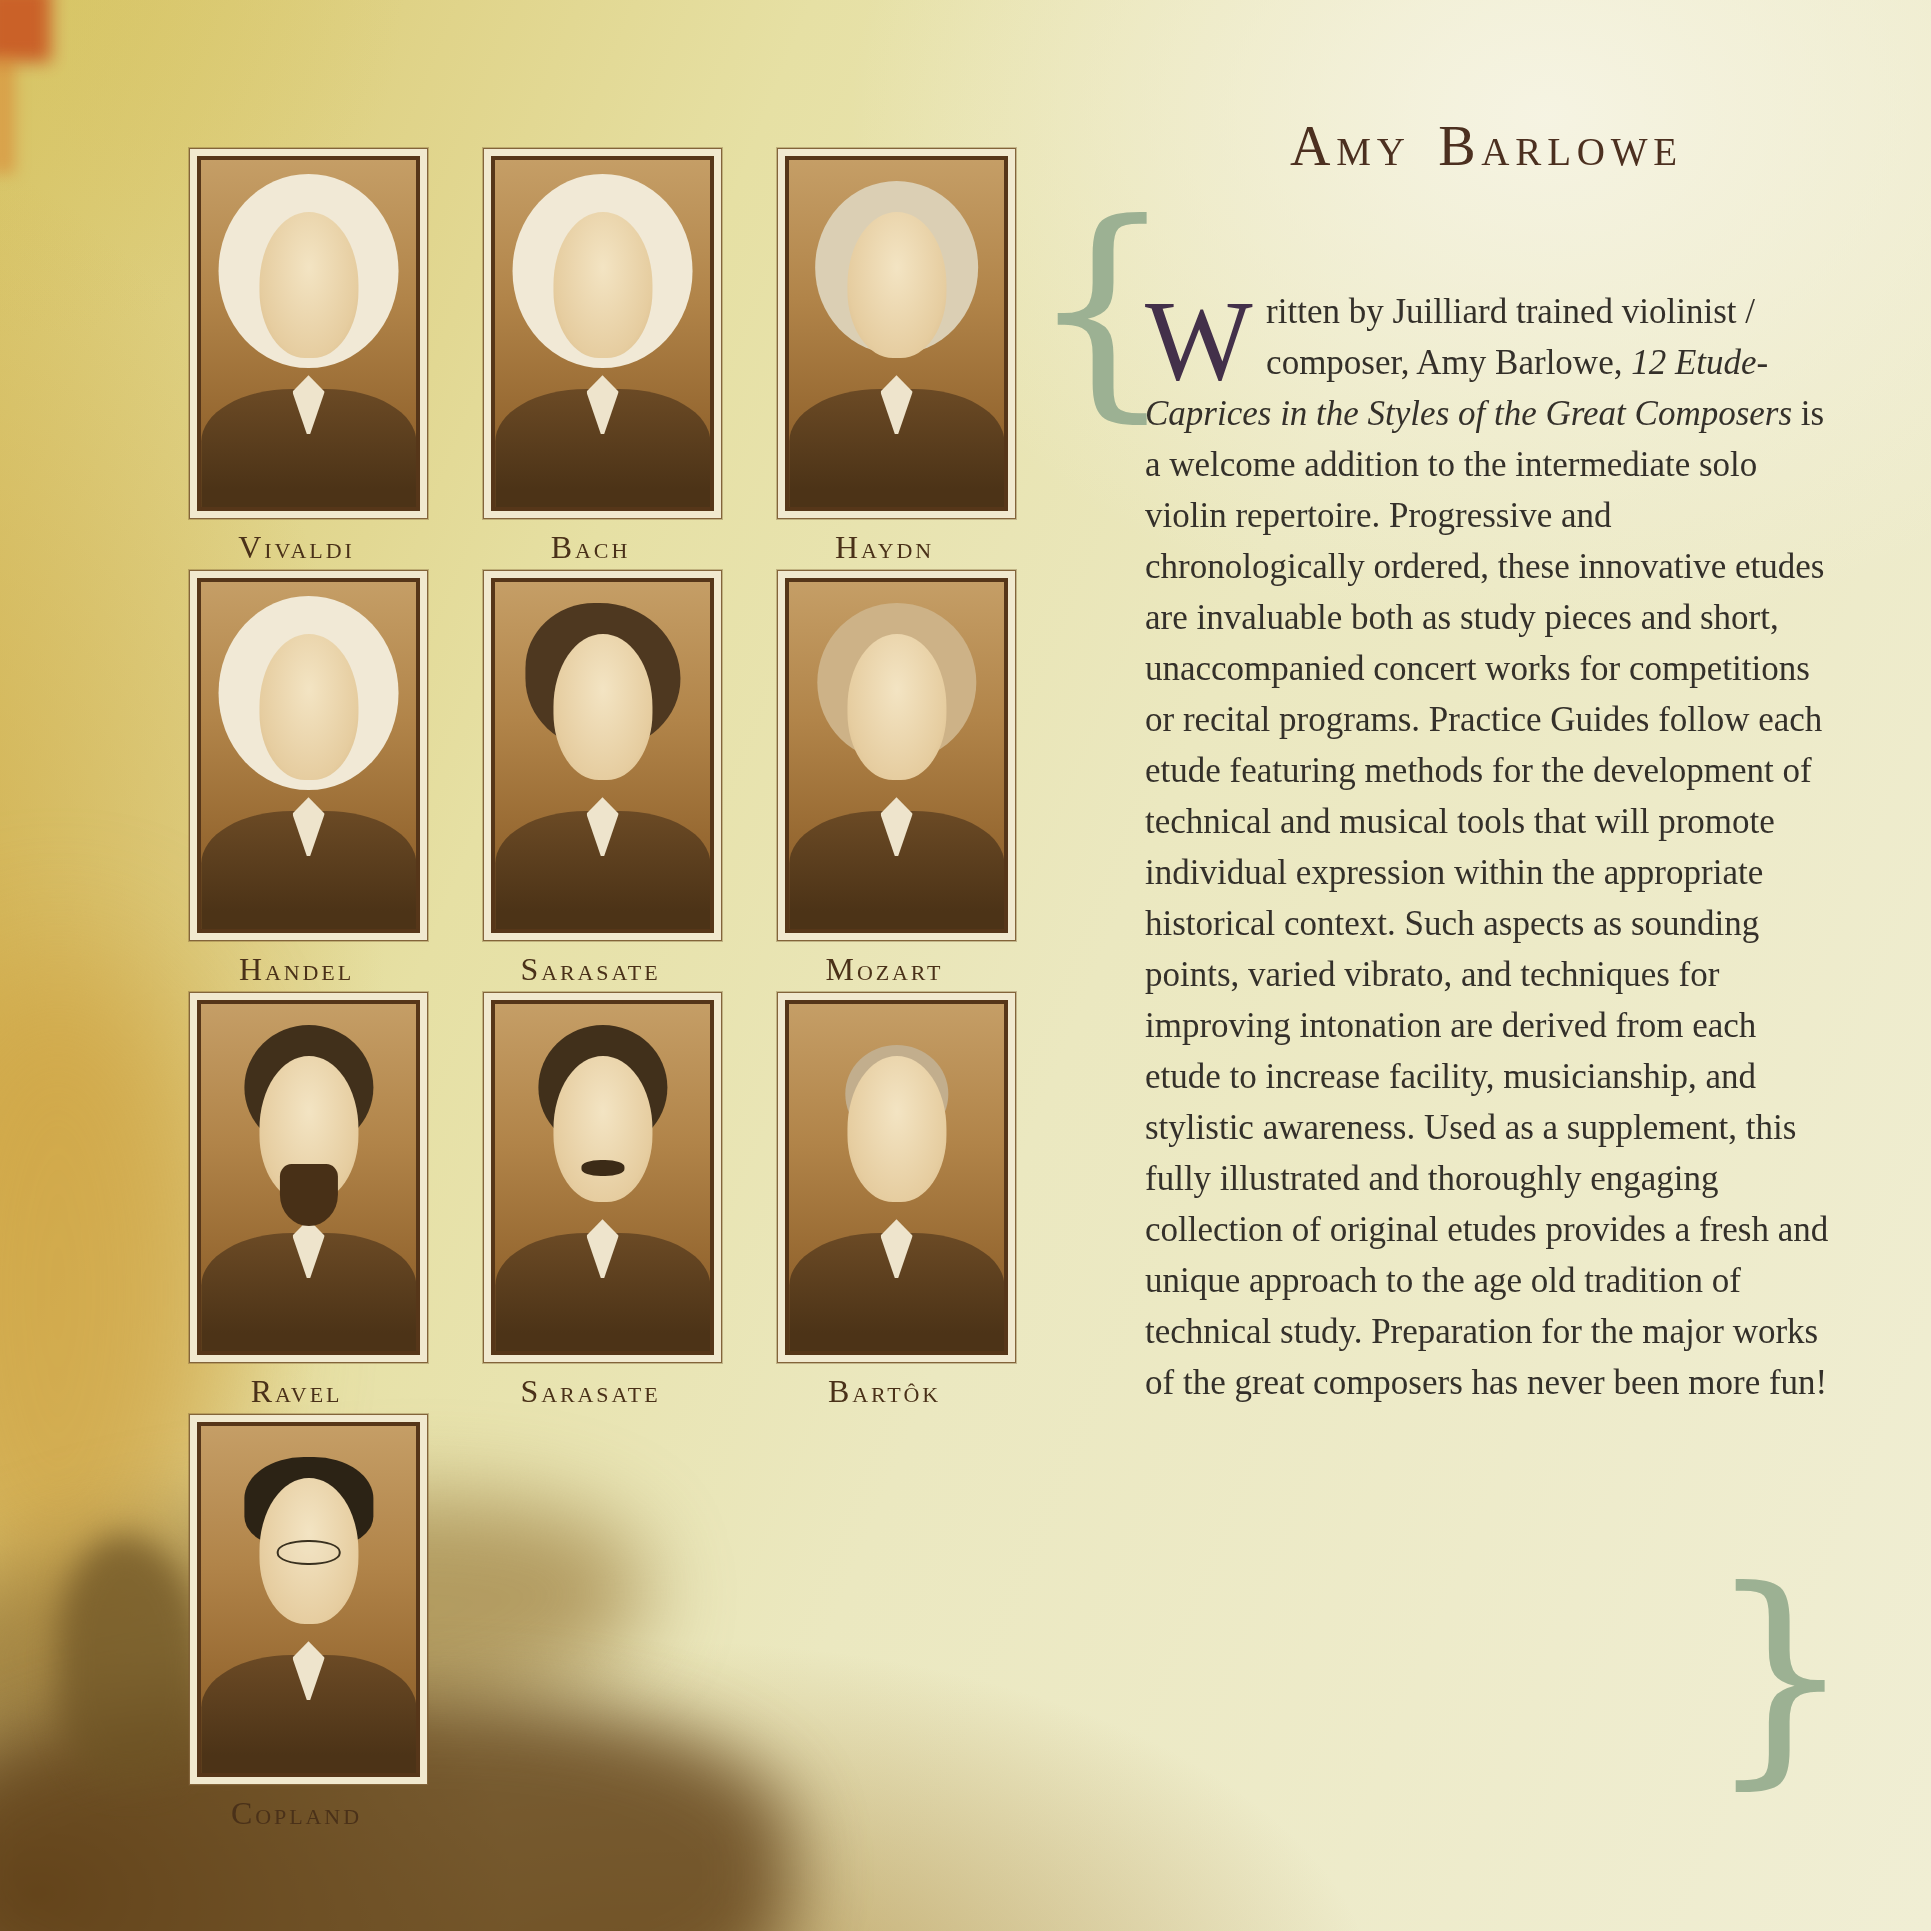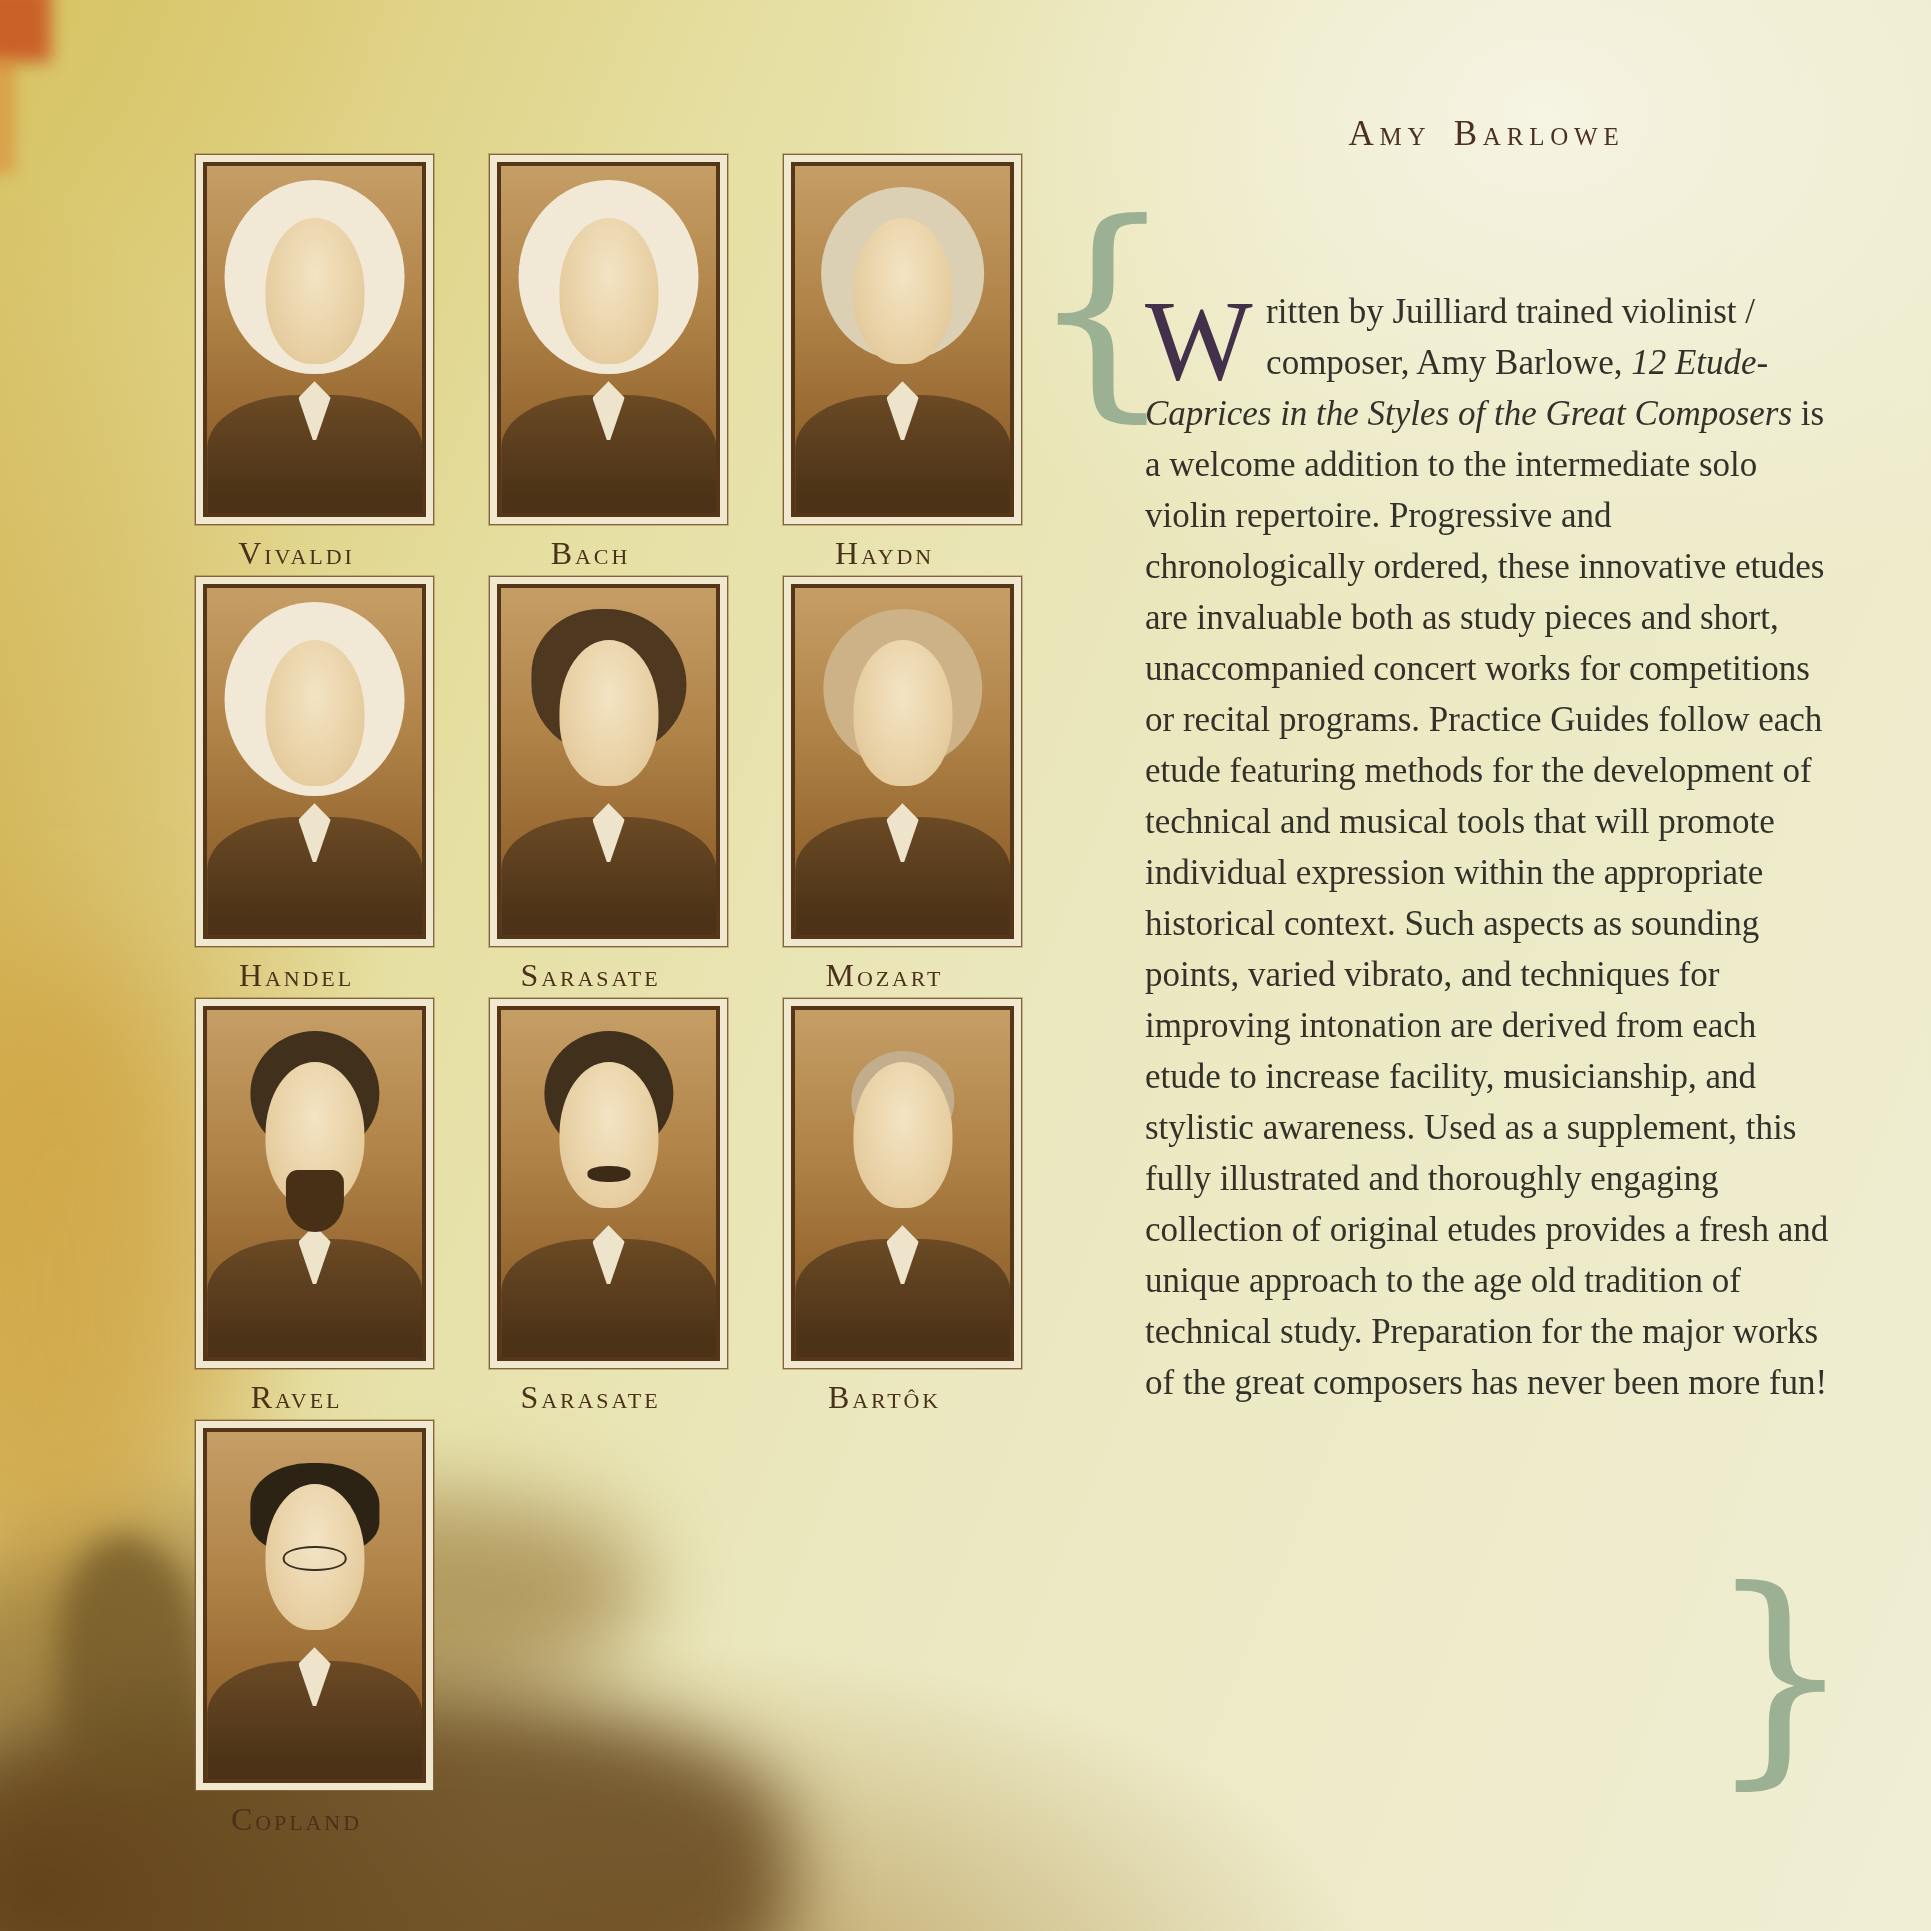--- a/index.html
+++ b/index.html
@@ -21,21 +21,21 @@
   .wash.dark-fore{left:-77px;top:1699px;width:869px;height:348px;background:#5f3f17;border-radius:40%;filter:blur(37px);opacity:.8;}
   .wash.tree{left:58px;top:1535px;width:145px;height:251px;background:#6d5324;border-radius:45% 55% 40% 40%;filter:blur(15.4px);opacity:.7;}
   .wash.corner-red{left:-17.4px;top:-15.4px;width:68px;height:77px;background:#c8501e;filter:blur(8.7px);opacity:.85;}
   .wash.corner-red2{left:-9.7px;top:58px;width:25px;height:116px;background:#d97b2a;filter:blur(7.7px);opacity:.5;}
 
   
   .grid{
     position:absolute;left:177px;top:136px;
     display:grid;grid-template-columns:repeat(3,239px);column-gap:55px;grid-auto-rows:422px;
   }
-  .cell{margin:18px;}
+  .cell{margin:12px;}
   .frame{
     width:239px;height:371px;box-sizing:border-box;
     border:1.9px solid #83643a;background:#f1e9cf;padding:6.8px;
     box-shadow:0 0 0 1px rgba(120,90,50,.35);
   }
   .frame-inner{
     width:100%;height:100%;box-sizing:border-box;border:4.8px solid #563619;
   }
   .photo{
     position:relative;width:100%;height:100%;overflow:hidden;
@@ -68,21 +68,21 @@
   .name{
     display:block;text-align:center;margin-top:9.7px;
     font-variant:small-caps;font-size:32px;letter-spacing:2.9px;
     color:#4a3119;
   }
 
   
   .author-title{
     position:absolute;left:1139px;top:114px;width:695px;margin:0;
     text-align:center;font-weight:normal;
-    font-variant:small-caps;font-size:35px;letter-spacing:5.8px;word-spacing:7.7px;
+    font-variant:small-caps;font-size:56px;letter-spacing:5.8px;word-spacing:7.7px;
     color:#4c3020;
   }
   .brace{
     position:absolute;font-family:"DejaVu Serif",serif;
     color:#9cb193;line-height:1;user-select:none;
   }
   .brace.open{left:1029px;top:193px;font-size:230px;}
   .brace.close{left:1707px;top:1560px;font-size:230px;}
   .body-text{
     position:absolute;left:1145px;top:286px;width:684px;margin:0;

